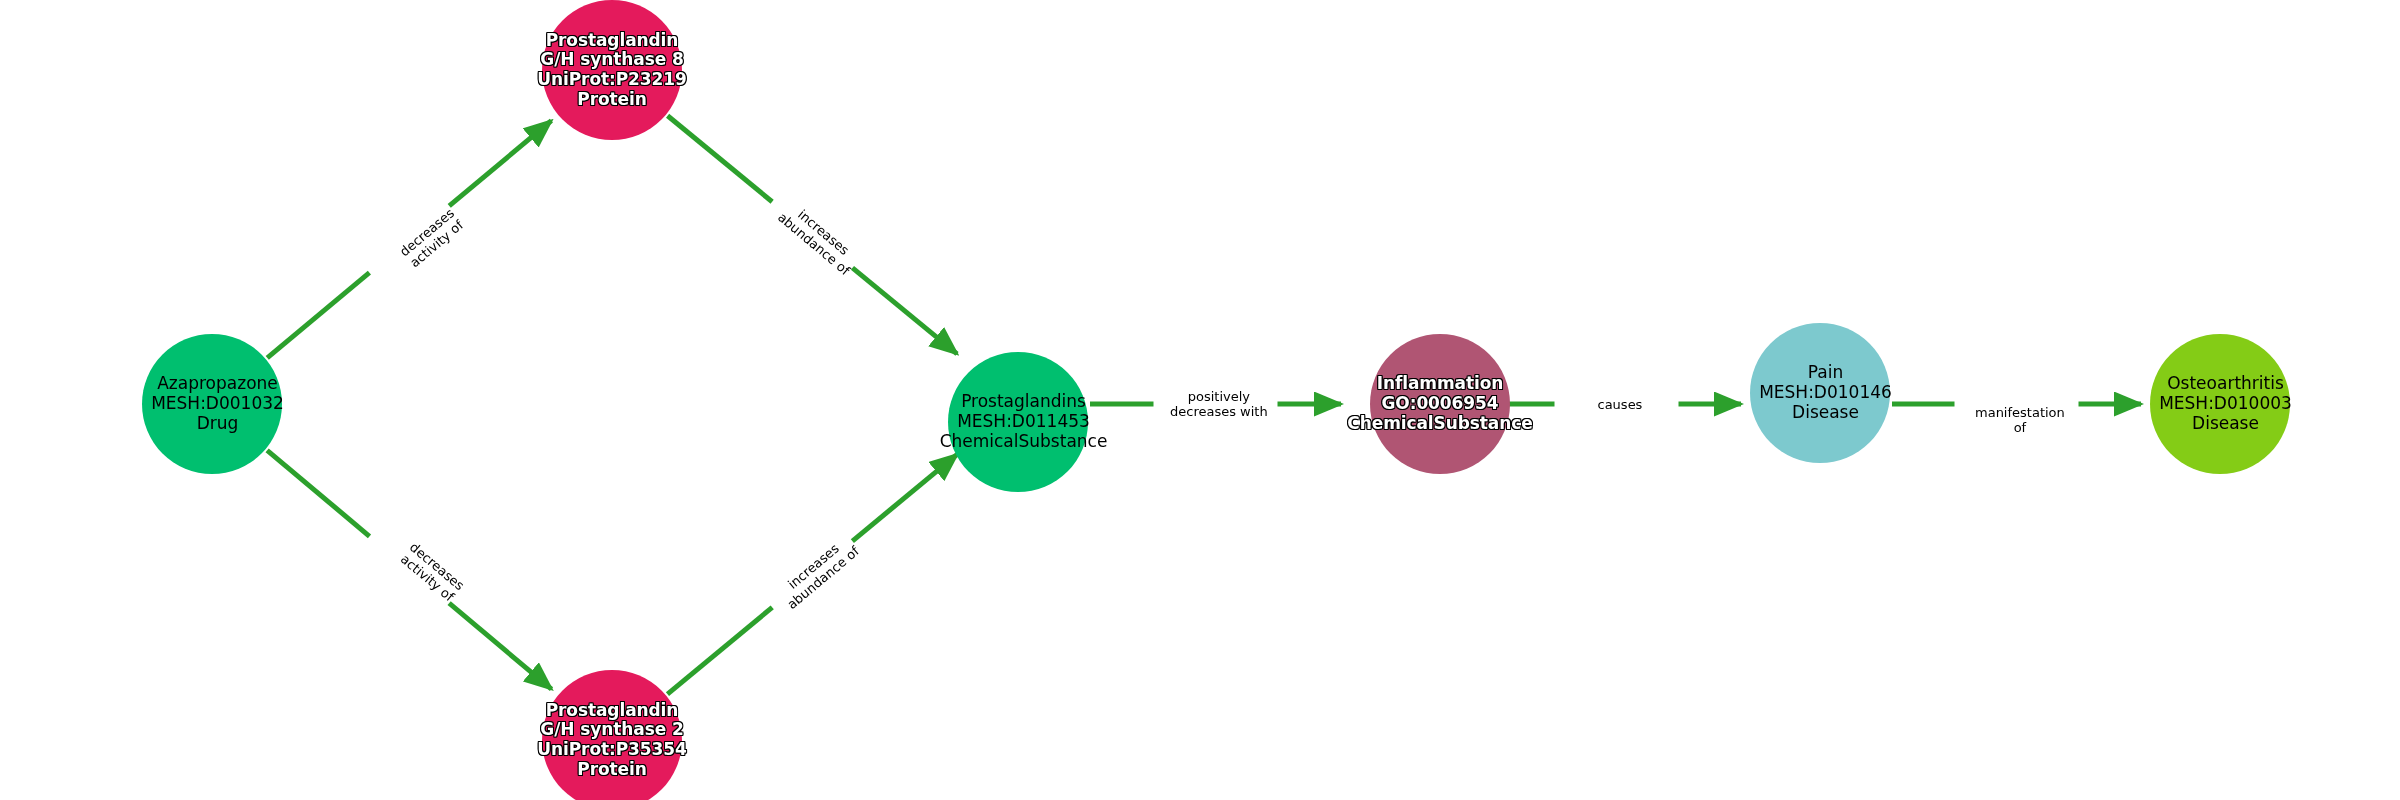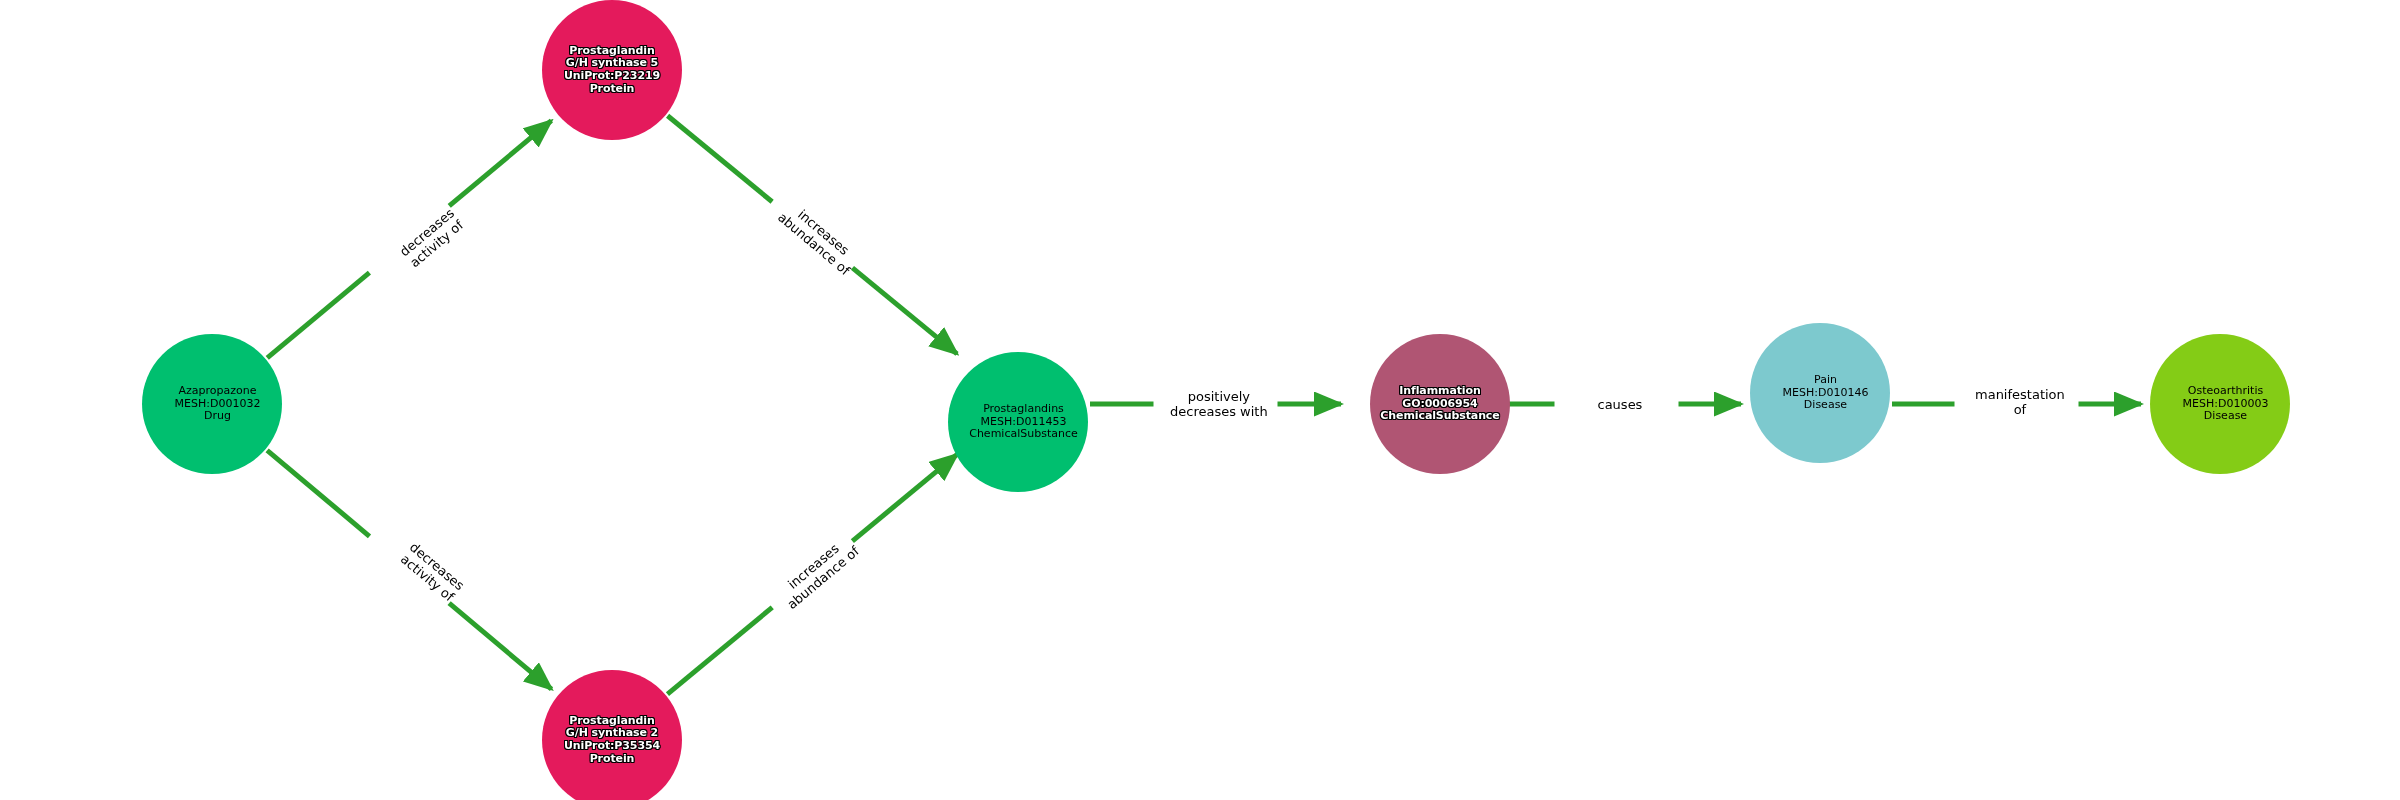--- a/index.html
+++ b/index.html
@@ -33,21 +33,21 @@
     display: flex;
     align-items: center;
     justify-content: center;
     box-sizing: border-box;
   }
   .node-label {
     text-align: center;
     line-height: 1.16;
     white-space: nowrap;
     pointer-events: none;
-    font-size: 11px;
+    font-size: 17px;
   }
   
   .node-label.outlined {
     color: #ffffff;
     font-weight: 600;
     letter-spacing: -0.1px;
     text-shadow:
       -1px -1px 0 #000, 0 -1px 0 #000, 1px -1px 0 #000,
       -1px  0   0 #000,               1px  0   0 #000,
       -1px  1px 0 #000, 0  1px 0 #000, 1px  1px 0 #000;
@@ -102,21 +102,21 @@
       <div class="node" style="left: 142px; top: 334px; width: 140px; height: 140px; background: rgb(0, 191, 111);">
         <div class="node-label plain">
           <div>Azapropazone</div>
           <div>MESH:D001032</div>
           <div>Drug</div>
         </div>
       </div>
       <div class="node" style="left: 542px; top: 0px; width: 140px; height: 140px; background: rgb(228, 26, 92);">
         <div class="node-label outlined">
           <div>Prostaglandin</div>
-          <div>G/H synthase 5</div>
+          <div>G/H synthase 8</div>
           <div>UniProt:P23219</div>
           <div>Protein</div>
         </div>
       </div>
       <div class="node" style="left: 542px; top: 670px; width: 140px; height: 140px; background: rgb(228, 26, 92);">
         <div class="node-label outlined">
           <div>Prostaglandin</div>
           <div>G/H synthase 2</div>
           <div>UniProt:P35354</div>
           <div>Protein</div>
@@ -168,19 +168,19 @@
         <div>increases</div>
         <div>abundance of</div>
       </div>
       <div class="edge-label" style="left: 1170px; top: 388.5px; transform: rotate(0deg);">
         <div>positively</div>
         <div>decreases with</div>
       </div>
       <div class="edge-label" style="left: 1597.5px; top: 396.5px; transform: rotate(0deg);">
         <div>causes</div>
       </div>
-      <div class="edge-label" style="left: 1975px; top: 387px; transform: rotate(0deg);">
+      <div class="edge-label" style="left: 1975px; top: 405px; transform: rotate(0deg);">
         <div>manifestation</div>
         <div>of</div>
       </div>
     </div>
 
 </div>
 
 </body></html>

